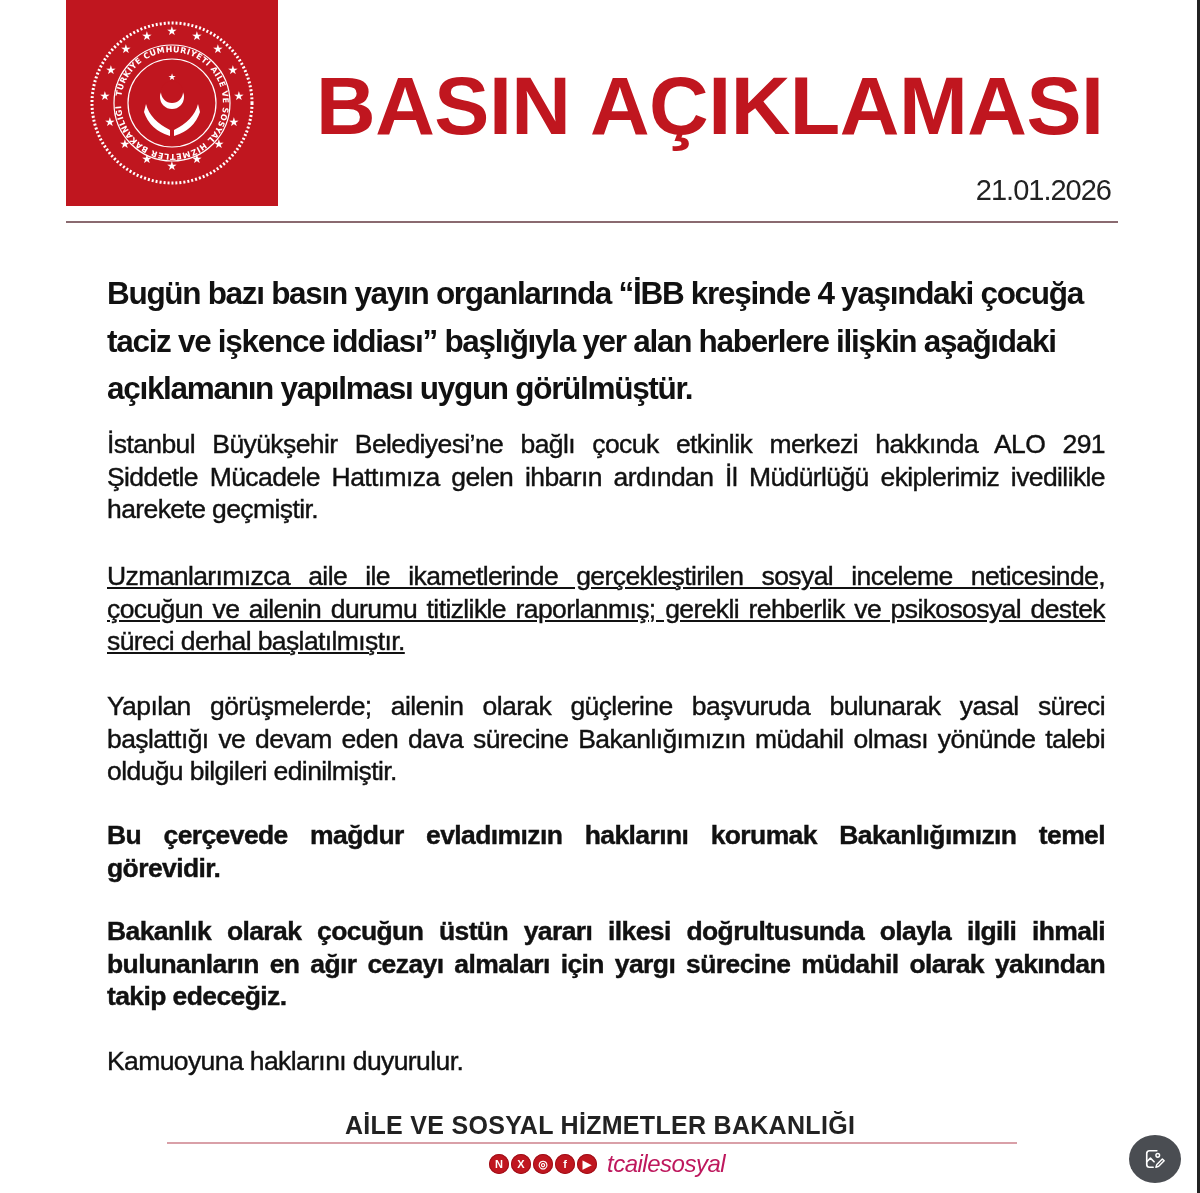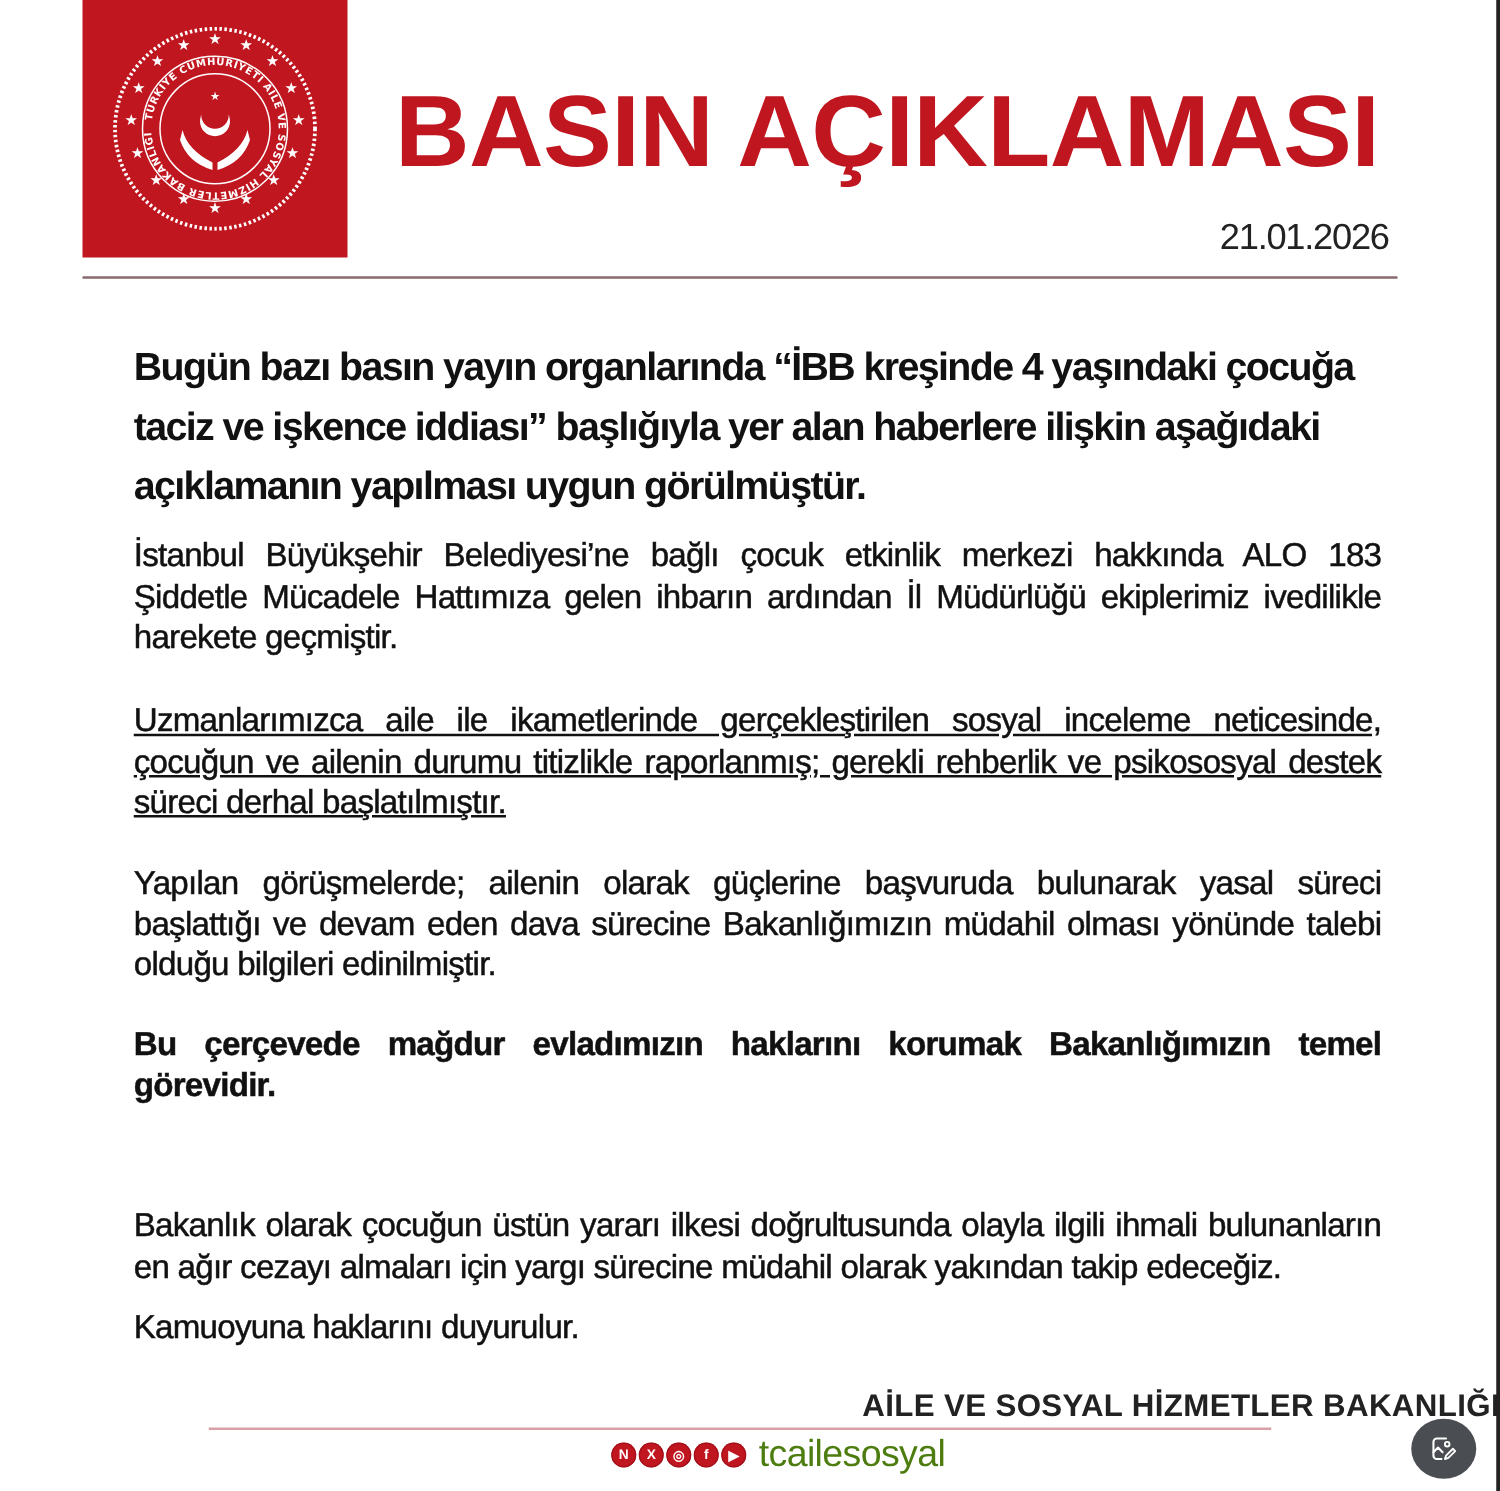--- a/index.html
+++ b/index.html
@@ -39,41 +39,41 @@
     font-size: 26.5px; line-height: 32.5px; color: #111;
     text-align: justify; text-align-last: left;
     letter-spacing: -0.6px;
     font-family: "Liberation Sans", sans-serif;
     -webkit-text-stroke: 0.4px #111;
   }
   .p1 { top: 428px; }
   .p2 { top: 560px; text-decoration: underline; }
   .p3 { top: 690px; }
   .p4 { top: 819px; font-weight: bold; }
-  .p5 { top: 964px; }
+  .p5 { top: 915px; font-weight: bold; }
   .p6 { top: 1045px; }
 
   .ministry {
-    position: absolute; left: 0; width: 1200px; top: 1111px; text-align: right;
+    position: absolute; left: 0; width: 1200px; top: 1111px; text-align: center;
     font-weight: 700; font-size: 25px; color: #222; letter-spacing: 0.3px;
   }
   .divider-bottom {
     position: absolute; left: 167px; top: 1142px; width: 850px; height: 2px; background: #d9a0a8;
   }
   .social-row {
     position: absolute; left: 489px; top: 1151px; height: 26px;
     display: flex; align-items: center; gap: 2px;
   }
   .social-icon {
     width: 20px; height: 20px; border-radius: 50%; background: #c0161f;
     color: #fff; font-size: 11px; font-weight: 700;
     display: flex; align-items: center; justify-content: center;
     box-shadow: 0 0 0 1px #a0101a inset;
   }
-  .handle { margin-left: 8px; font-size: 30px; color: #4d7c0f; letter-spacing: -0.5px; line-height: 1; }
+  .handle { margin-left: 8px; font-size: 24px; color: #be185d; letter-spacing: -0.5px; line-height: 1; font-style: italic; }
 
   .edit-fab {
     position: absolute; left: 1129px; top: 1135px; width: 52px; height: 48px;
     border-radius: 50%; background: #4a4d52;
     display: flex; align-items: center; justify-content: center;
   }
 </style>
 </head>
 <body>
 
@@ -120,21 +120,21 @@
     <path d="M80 104 Q84 120 104 130 L104 136 Q84 130 78 112 Z" fill="#fff"></path>
     <path d="M132 104 Q128 120 108 130 L108 136 Q128 130 134 112 Z" fill="#fff"></path>
   </svg>
 </div>
 
 <div class="title">BASIN AÇIKLAMASI</div>
 <div class="date">21.01.2026</div>
 <div class="divider-top"></div>
 
 <div class="lead">Bugün bazı basın yayın organlarında “İBB kreşinde 4 yaşındaki çocuğa taciz ve işkence iddiası” başlığıyla yer alan haberlere ilişkin aşağıdaki açıklamanın yapılması uygun görülmüştür.</div>
-<div class="para p1">İstanbul Büyükşehir Belediyesi’ne bağlı çocuk etkinlik merkezi hakkında ALO 183 Şiddetle Mücadele Hattımıza gelen ihbarın ardından İl Müdürlüğü ekiplerimiz ivedilikle harekete geçmiştir.</div>
+<div class="para p1">İstanbul Büyükşehir Belediyesi’ne bağlı çocuk etkinlik merkezi hakkında ALO 291 Şiddetle Mücadele Hattımıza gelen ihbarın ardından İl Müdürlüğü ekiplerimiz ivedilikle harekete geçmiştir.</div>
 <div class="para p2">Uzmanlarımızca aile ile ikametlerinde gerçekleştirilen sosyal inceleme neticesinde, çocuğun ve ailenin durumu titizlikle raporlanmış; gerekli rehberlik ve psikososyal destek süreci derhal başlatılmıştır.</div>
 <div class="para p3">Yapılan görüşmelerde; ailenin olarak güçlerine başvuruda bulunarak yasal süreci başlattığı ve devam eden dava sürecine Bakanlığımızın müdahil olması yönünde talebi olduğu bilgileri edinilmiştir.</div>
 <div class="para p4">Bu çerçevede mağdur evladımızın haklarını korumak Bakanlığımızın temel görevidir.</div>
 <div class="para p5">Bakanlık olarak çocuğun üstün yararı ilkesi doğrultusunda olayla ilgili ihmali bulunanların en ağır cezayı almaları için yargı sürecine müdahil olarak yakından takip edeceğiz.</div>
 <div class="para p6">Kamuoyuna haklarını duyurulur.</div>
 
 <div class="ministry">AİLE VE SOSYAL HİZMETLER BAKANLIĞI</div>
 <div class="divider-bottom"></div>
 <div class="social-row">
   <span class="social-icon">N</span>

